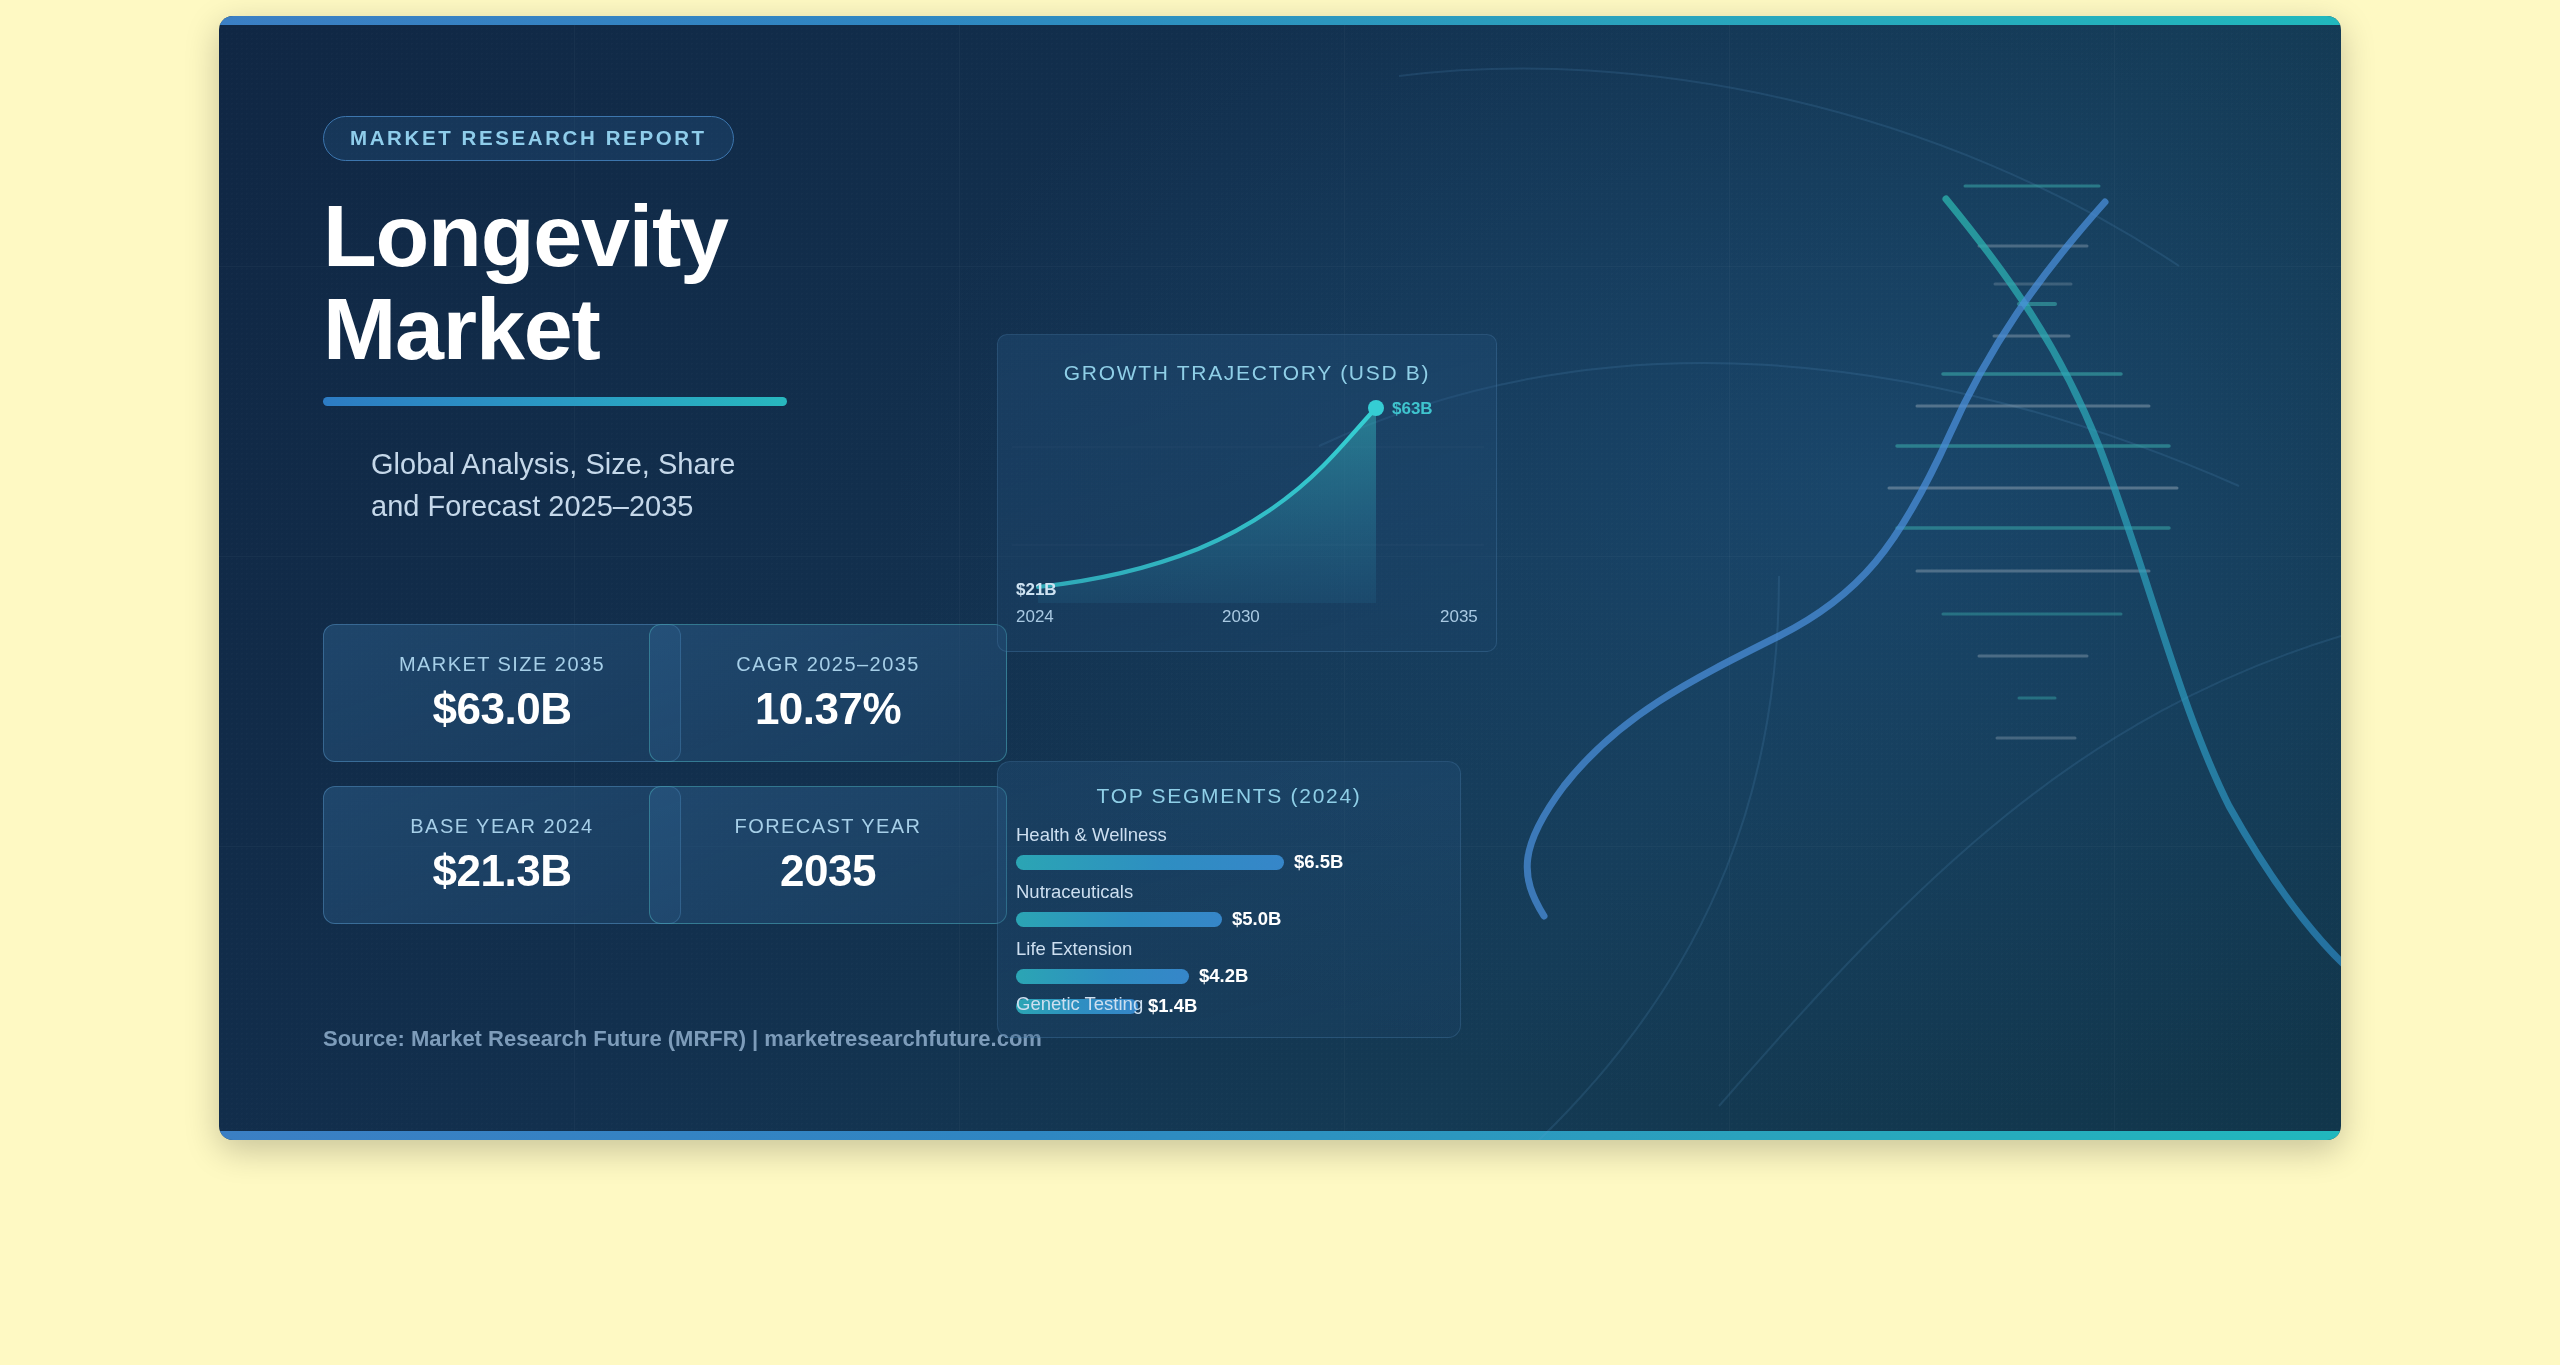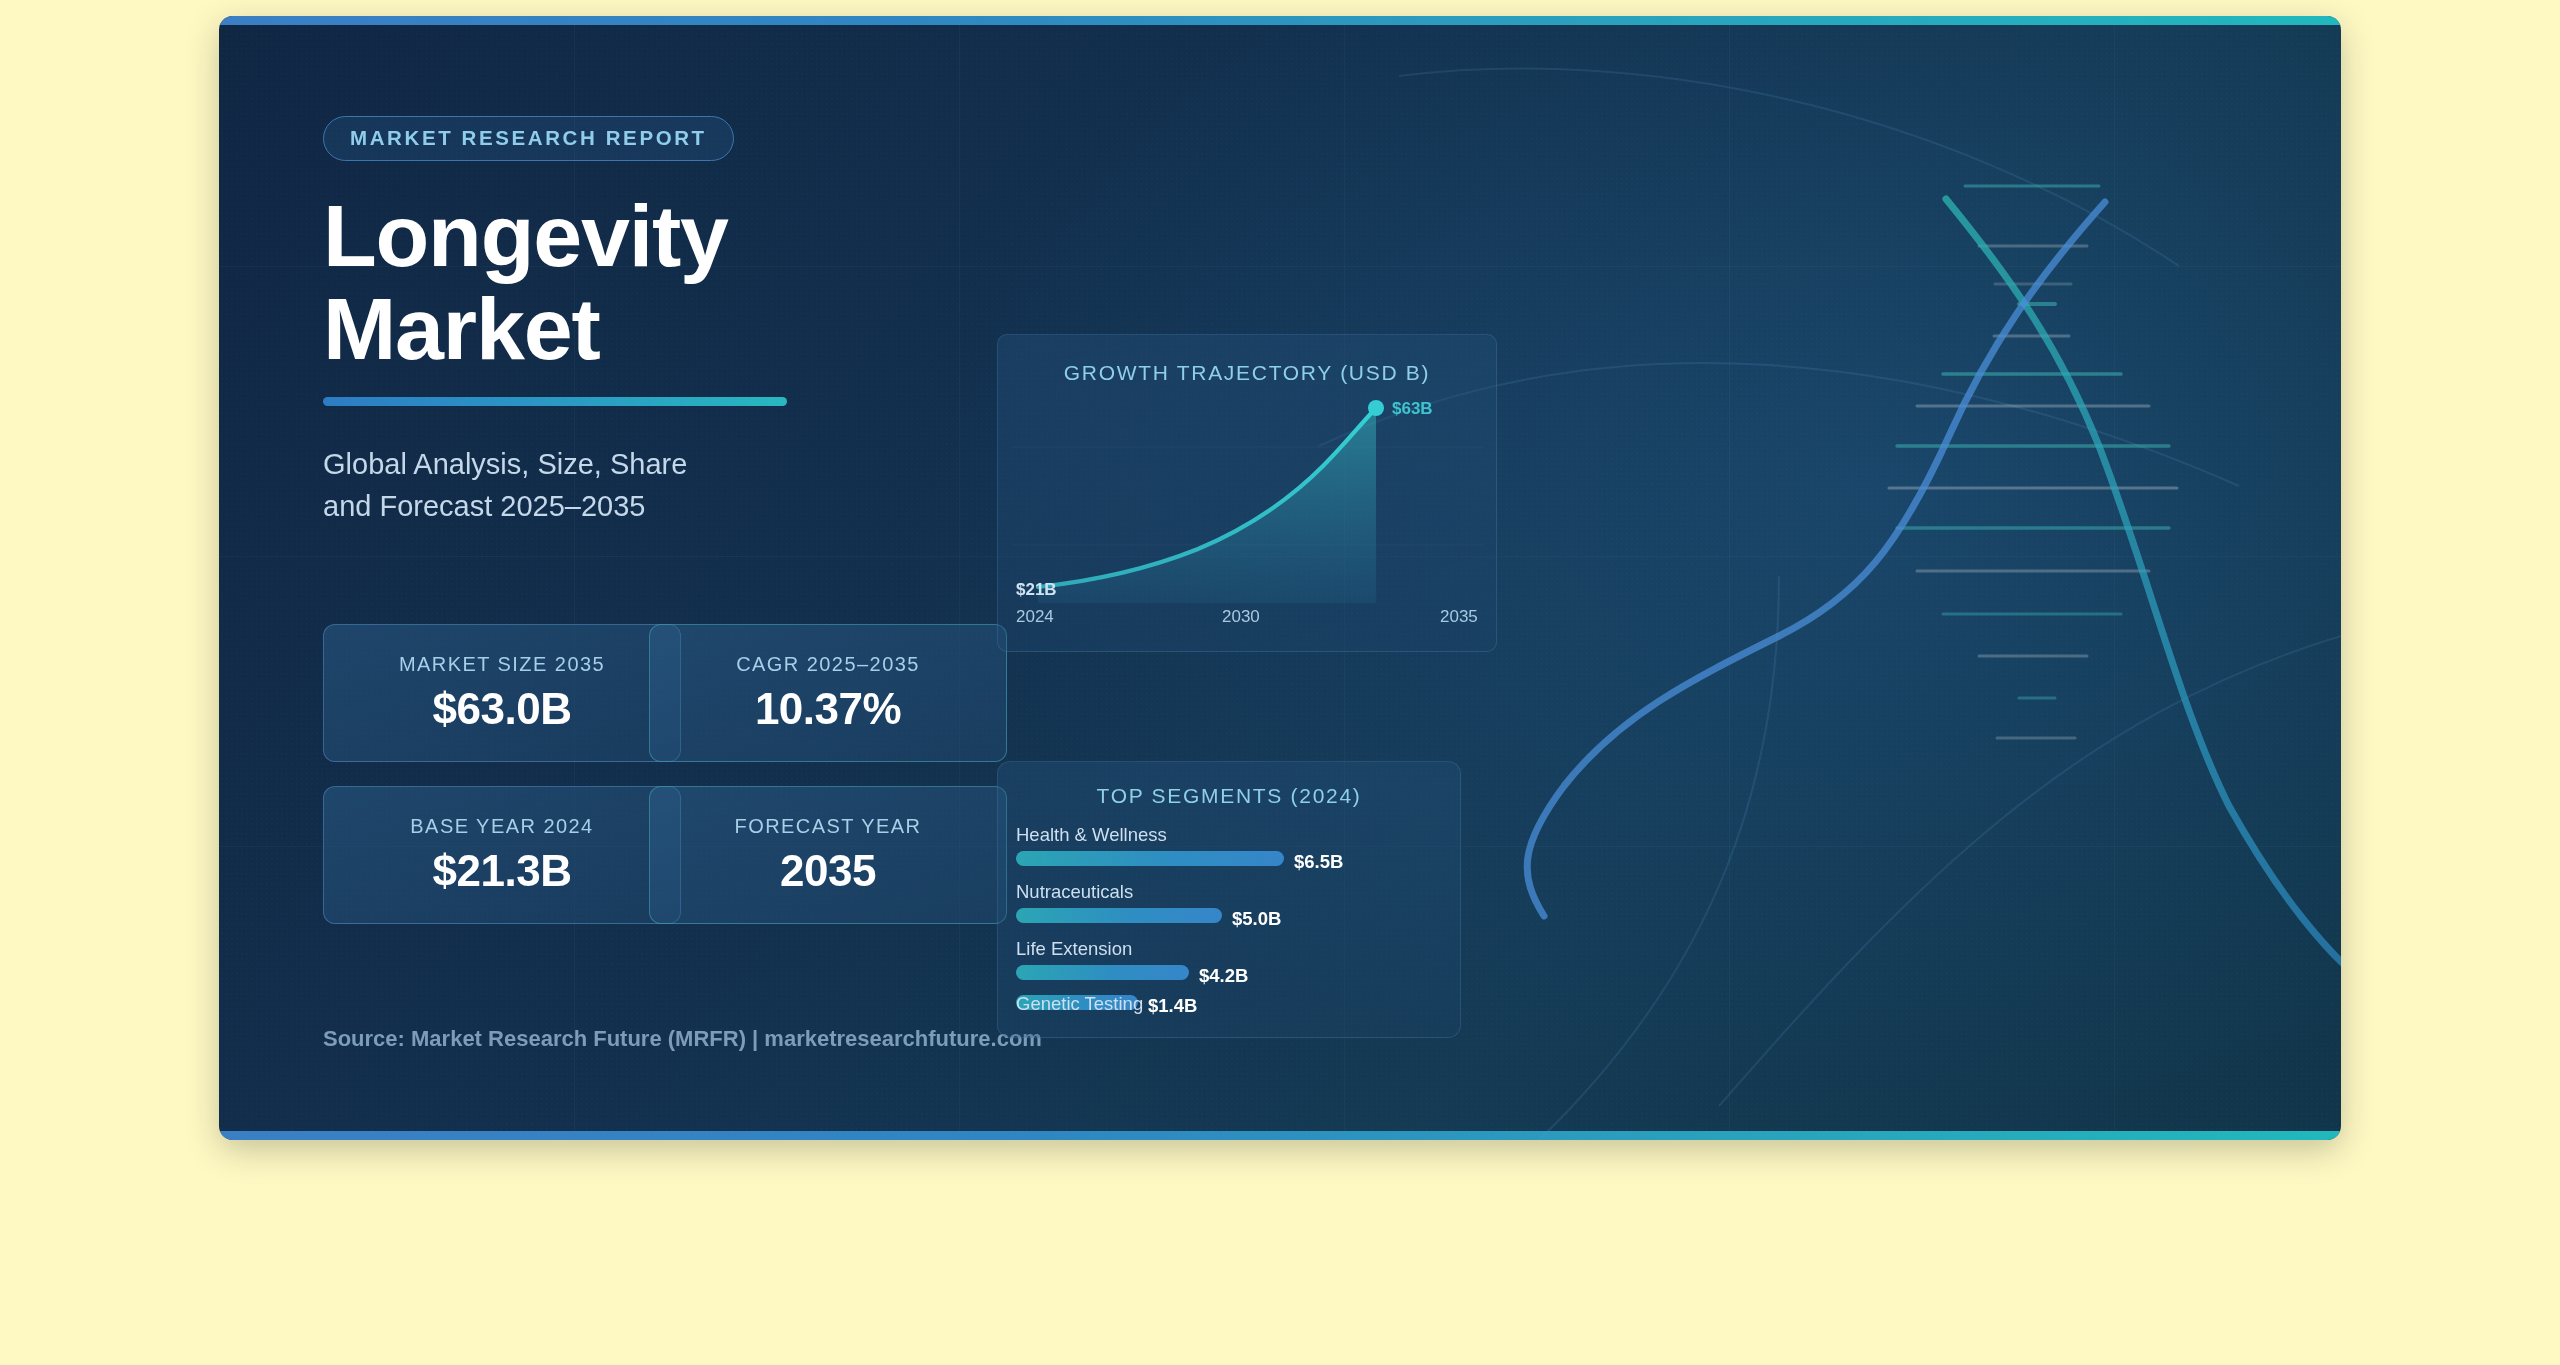--- a/index.html
+++ b/index.html
@@ -88,20 +88,21 @@
     border-radius:6px;
     background:linear-gradient(90deg,#2d7cc4 0%,#2a9cc4 55%,#28b8bf 100%);
   }
 
   .subtitle {
     margin-top:37px;
     color:#c5d8ea;
     font-size:29px;
     line-height:1.48;
     font-weight:400;
+    margin-left:48px;
   }
 
   
   .stats {
     position:absolute; left:104px; top:608px;
     display:grid;
     grid-template-columns:302px 302px;
     grid-gap:24px 24px;
   }
   .stat {
@@ -187,21 +188,21 @@
   .seg-list { position:absolute; left:18px; top:62px; right:18px; }
   .seg-row { position:relative; margin-bottom:8px; }
   .seg-name {
     color:#cddff0;
     font-size:18.5px;
     font-weight:400;
     margin-bottom:5px;
     white-space:nowrap;
     display:block;
   }
-  .seg-barline { display:flex; align-items:flex-start; gap:10px; }
+  .seg-barline { display:flex; align-items:center; gap:10px; }
   .seg-bar {
     height:15px;
     border-radius:999px;
     background:linear-gradient(90deg,#2ba5b4 0%,#2e8ec2 55%,#3686c9 100%);
     flex:0 0 auto;
   }
   .seg-val {
     color:#ffffff;
     font-size:18.5px;
     font-weight:700;

